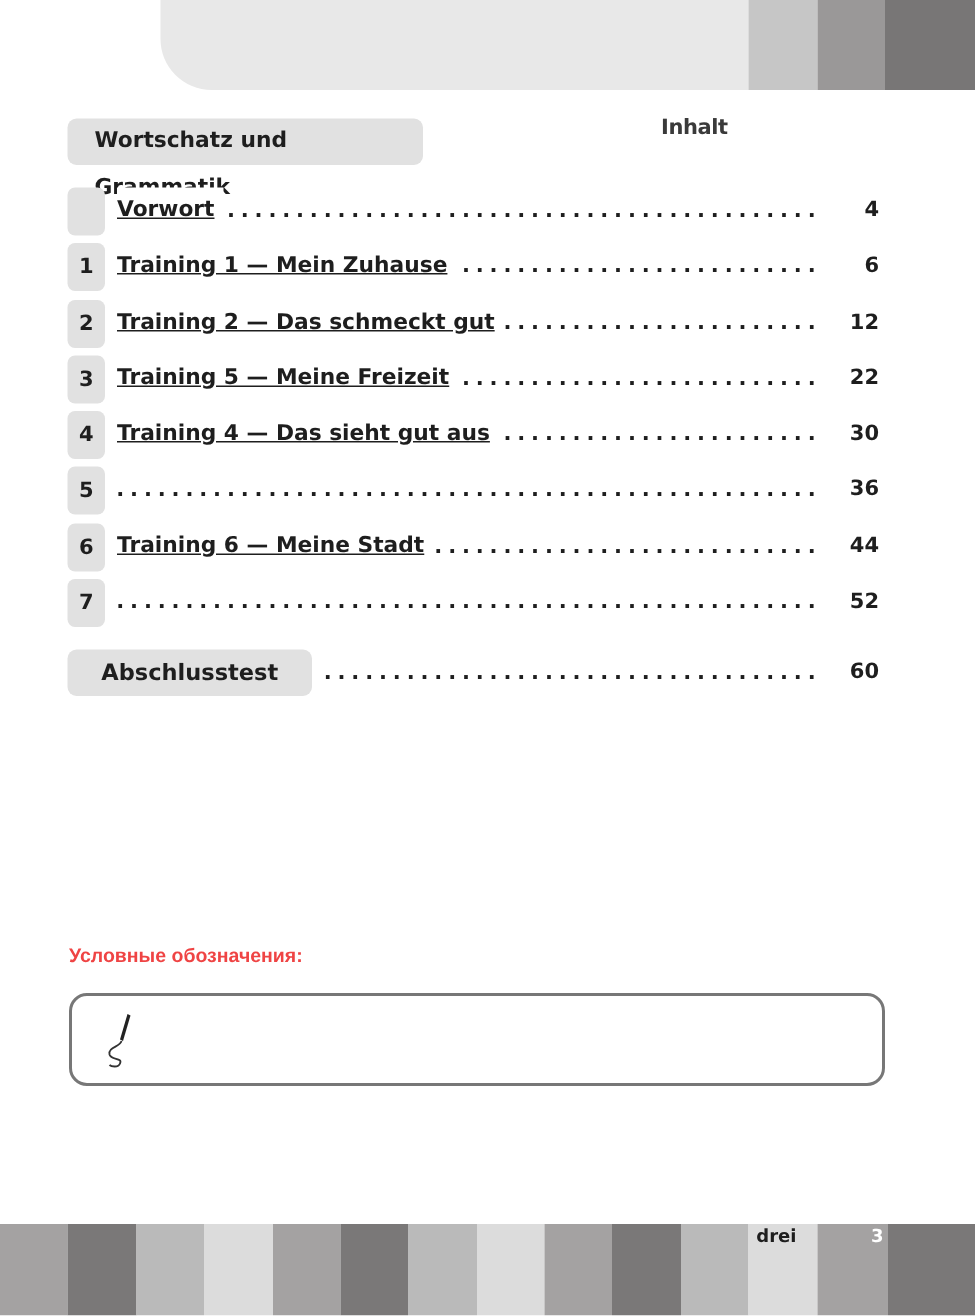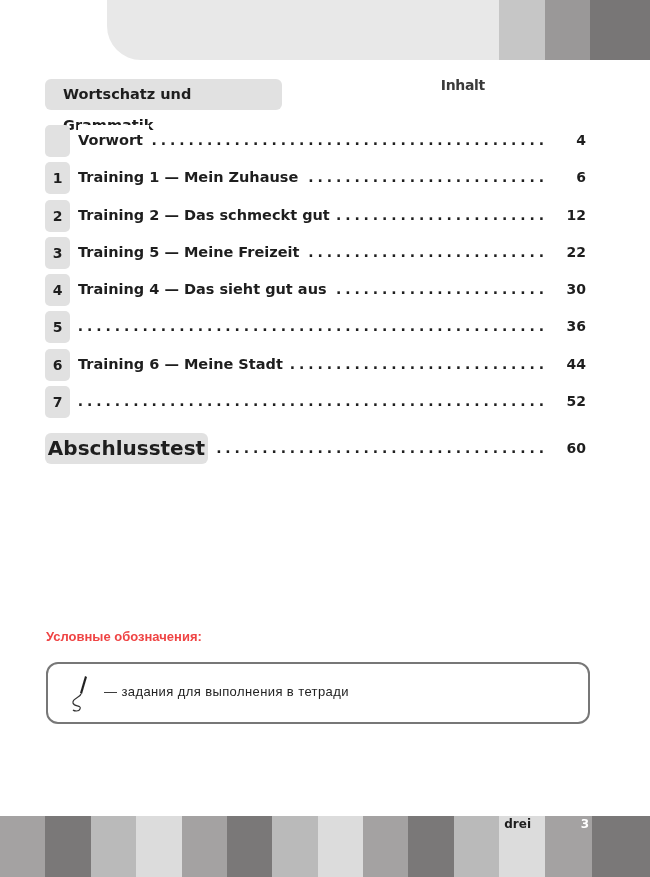--- a/index.html
+++ b/index.html
@@ -25,36 +25,36 @@
     }
 
     .toc-row { position: absolute; left: 45px; width: 545px; height: 32px; }
     .toc-num {
       position: absolute; left: 0; top: 0; width: 25px; height: 32px;
       background: #e1e1e1; border-radius: 5px;
       font-weight: bold; font-size: 14px; line-height: 32px; text-align: center;
     }
     .toc-label {
       position: absolute; left: 33px; top: 0; height: 32px; line-height: 30px;
-      font-weight: bold; font-size: 14.5px; white-space: nowrap; background: #fff; padding-right: 6px;
+      font-weight: bold; font-size: 14.5px; white-space: nowrap; background: #fff; padding-right: 6px; text-decoration: underline;
     }
     .toc-dots {
       position: absolute; left: 33px; right: 42px; top: 0; height: 32px; line-height: 30px;
       font-weight: bold; font-size: 14px; overflow: hidden; white-space: nowrap; letter-spacing: 3.9px;
       text-align: right; direction: rtl;
     }
     .toc-page {
       position: absolute; right: 4px; top: 0; height: 32px; line-height: 30px;
       font-weight: bold; font-size: 14px; text-align: right;
     }
 
     .final-pill {
       position: absolute; left: 0; top: 0; width: 163px; height: 31px;
       background: #e1e1e1; border-radius: 6px;
-      font-weight: bold; font-size: 20px; line-height: 31px; text-align: center;
+      font-weight: bold; font-size: 15px; line-height: 31px; text-align: center;
     }
 
     .legend-title {
       position: absolute; left: 46px; top: 629px;
       font-weight: bold; font-size: 13px; color: #ef4444; font-family: "Liberation Sans", sans-serif;
     }
     .legend-box {
       position: absolute; left: 46px; top: 662px; width: 544px; height: 62px;
       border: 2px solid #777; border-radius: 12px; background: #fff;
     }
@@ -142,21 +142,20 @@
   <div class="toc-dots" style="left:168px">...........................................................................</div>
   <div class="toc-page">60</div>
 </div>
 
 <div class="legend-title">Условные обозначения:</div>
 <div class="legend-box">
   <svg class="legend-icon" viewBox="0 0 30 40">
     <path d="M17 2 L19 3 L14 20 L12 19 Z" fill="#222"></path>
     <path d="M13 20 C12 24, 4 24, 5 29 C6 33, 14 31, 12 35 C11 38, 6 37, 5 36" stroke="#333" stroke-width="1.2" fill="none"></path>
   </svg>
-  <span class="legend-text">— задания для выполнения в тетради</span>
 </div>
 
 <div id="bottom-stripes">
     <div class="bottom-stripe" style="left: 0px; width: 45px; background: rgb(164, 162, 162);"></div>
     <div class="bottom-stripe" style="left: 45px; width: 46px; background: rgb(122, 120, 120);"></div>
     <div class="bottom-stripe" style="left: 91px; width: 45px; background: rgb(186, 186, 186);"></div>
     <div class="bottom-stripe" style="left: 136px; width: 46px; background: rgb(220, 220, 220);"></div>
     <div class="bottom-stripe" style="left: 182px; width: 45px; background: rgb(164, 162, 162);"></div>
     <div class="bottom-stripe" style="left: 227px; width: 45px; background: rgb(122, 120, 120);"></div>
     <div class="bottom-stripe" style="left: 272px; width: 46px; background: rgb(186, 186, 186);"></div>

